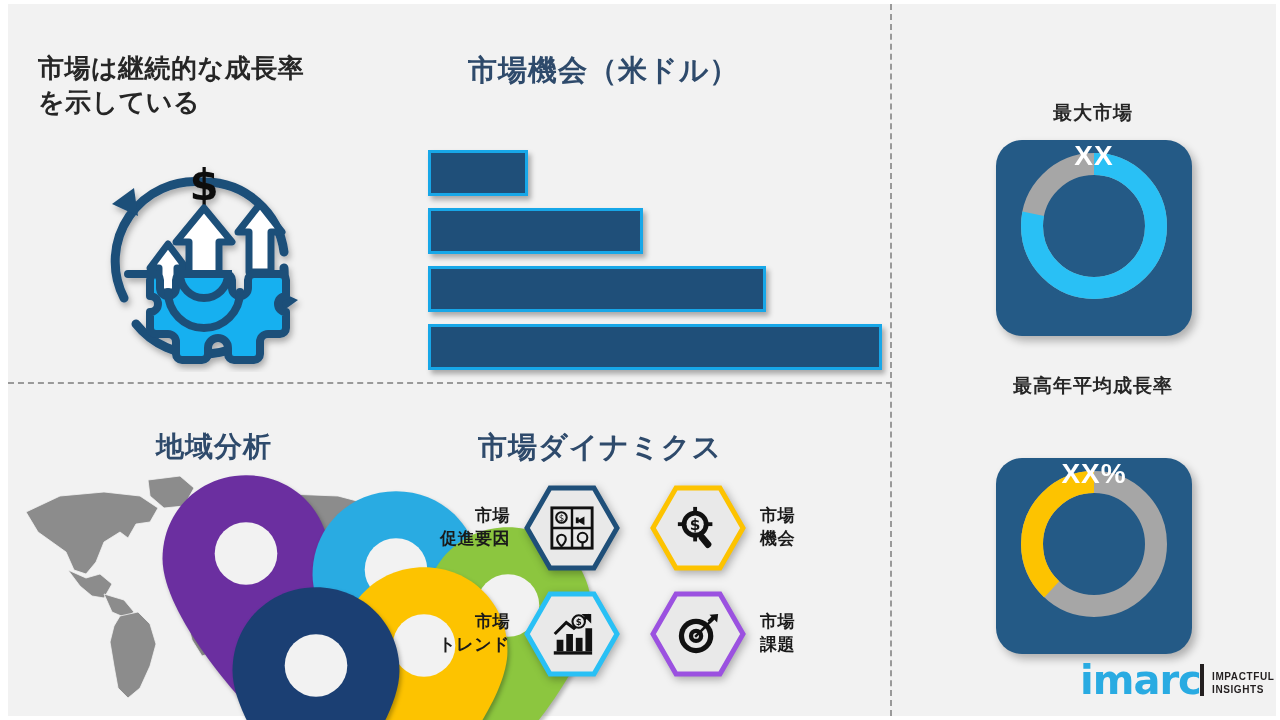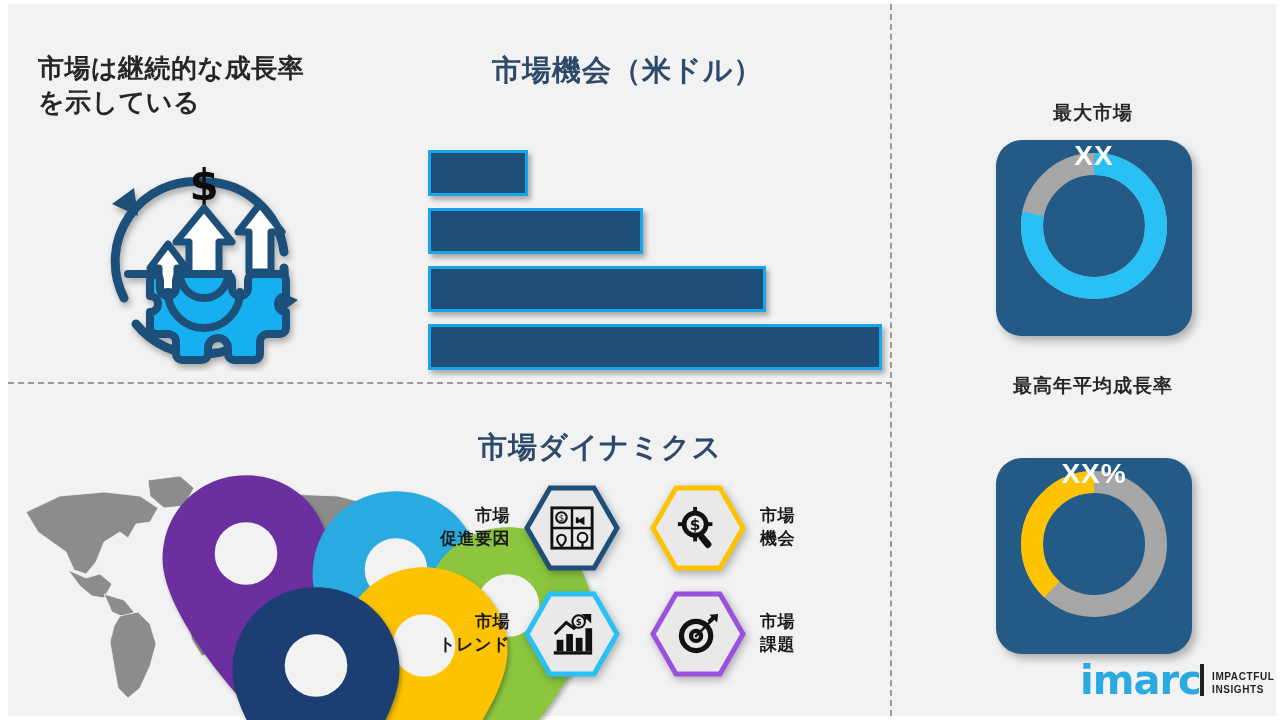--- a/index.html
+++ b/index.html
@@ -37,21 +37,21 @@
     letter-spacing:0.5px;
   }
   .h-navy {
     position:absolute;
     color:#2e4a6b;
     font-weight:bold; line-height:1.25;
     letter-spacing:1px;
   }
 
   #title-growth { left:30px; top:48px; width:360px; }
-  #title-opportunity { left:484px; top:48px; font-size:29px; }
+  #title-opportunity { left:460px; top:48px; font-size:29px; }
   #title-regional { left:148px; top:425px; font-size:28px; }
   #title-dynamics { left:470px; top:425px; font-size:29px; }
 
   .donut-cap {
     position:absolute; width:260px; text-align:center;
     color:#262626; font-size:19px; font-weight:bold; letter-spacing:1px;
   }
   #cap-largest { left:955px; top:96px; }
   #cap-cagr { left:955px; top:369px; }
 
@@ -173,20 +173,21 @@
         <div class="bar"></div>
       </div>
       <div class="bar-row" style="top:116px;width:338px;">
         <div class="bar"></div>
       </div>
       <div class="bar-row" style="top:174px;width:454px;">
         <div class="bar"></div>
       </div>
     </div>
 
+    <div class="h-navy" id="title-regional">地域分析</div>
 
     <div id="map-wrap">
       <svg viewBox="0 0 400 240" preserveAspectRatio="xMidYMid meet">
         <g fill="#8c8c8c" stroke="#f2f2f2" stroke-width="0.8">
 
           <path d="M18,46 L52,30 L96,26 L132,30 L150,42 L142,56 L128,58 L120,72
                    L112,66 L96,76 L88,96 L78,108 L66,104 L58,86 L44,76 L30,66 Z"></path>
           <path d="M60,104 L78,112 L92,108 L104,118 L96,132 L84,130 L72,120 Z"></path>
           <path d="M96,128 L116,134 L126,146 L118,152 L104,146 Z"></path>
 

